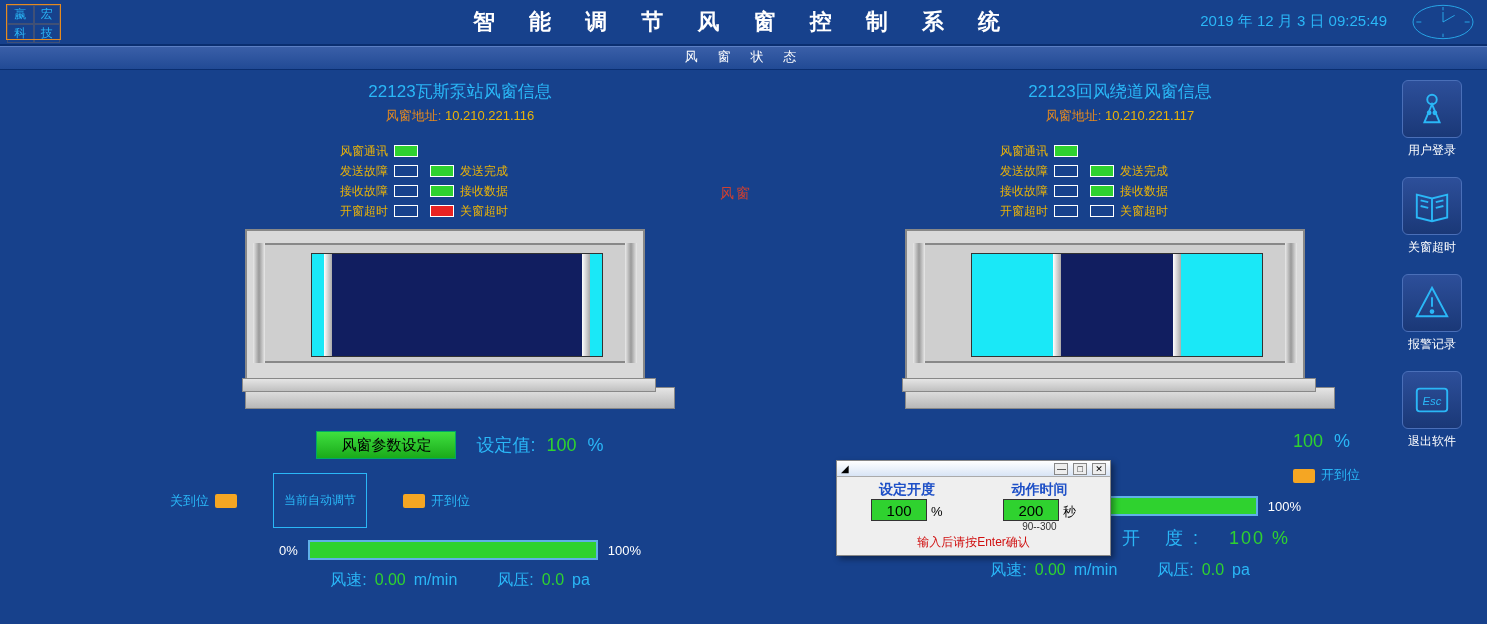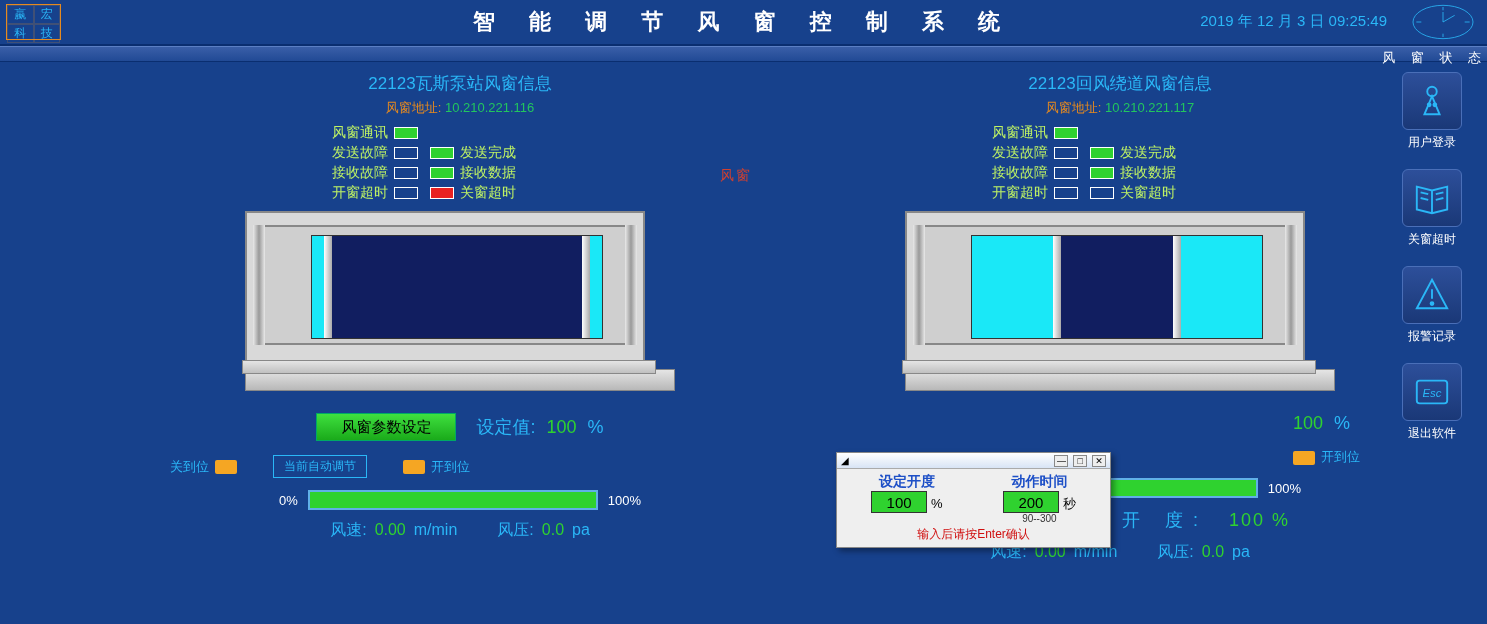--- a/index.html
+++ b/index.html
@@ -35,26 +35,27 @@
     color: #2ab7f7; font-size: 15px;
   }
   .clock {
     position:absolute; right: 10px; top:2px;
     width: 68px; height: 40px;
   }
   .clock svg { width:100%; height:100%; }
 
   
   .statusbar {
-    height: 16px; width: 100%;
+    height: 24px; width: 100%;
     background: linear-gradient(#3a5fa8, #214a95);
     border-top: 1px solid #5b7fc4;
     border-bottom: 1px solid #0a2e70;
-    text-align:right; font-size: 13px; line-height:22px;
+    text-align:center; font-size: 13px; line-height:22px;
     letter-spacing: 6px;
+    font-family: Liberation Mono, monospace;
   }
 
   
   .main {
     position: relative;
     width: 100%; height: 556px;
   }
 
   
   .map-index {
@@ -96,24 +97,24 @@
 
   
   .panel {
     position:absolute; top: 10px; width: 580px; height: 520px;
     text-align:center;
   }
   .panel.left { left: 170px; }
   .panel.right { left: 830px; }
   .p-title { font-size: 17px; color: #2ab7f7; margin-bottom:4px; }
   .p-addr { font-size: 13px; color:#e68a1f; }
-  .p-addr .ip { color:#22c55e; }
+  .p-addr .ip { color:#eab308; }
   .status-grid {
-    margin: 6px auto 8px; width: 260px;
-    font-size: 14px; color:#bef264;
+    margin: 16px auto 8px; width: 260px;
+    font-size: 12px; color:#eab308;
   }
   .status-row {
     display:flex; align-items:center; height:20px;
   }
   .status-row .lbl { width: 58px; text-align:right; }
   .ind {
     width: 24px; height: 12px; border:1px solid #fff; margin: 0 6px;
   }
   .ind.green { background:#2fd22f; }
   .ind.red { background:#e82222; }
@@ -143,21 +144,21 @@
   .param-btn {
     width: 140px; height: 28px; line-height:26px;
     background: linear-gradient(#3fe03f,#1aaa1a);
     border:1px solid #0a6; color:#000; font-size:15px;
     cursor:pointer;
   }
   .setval { color:#2ab7f7; font-size:18px; }
   .setval .num { color:#2fd22f; margin: 0 6px; }
   .row2 { display:flex; align-items:center; gap: 30px; font-size:13px; color:#2ab7f7; margin-bottom:12px; }
   .orange-ind { width:22px; height:14px; background:#f5a623; border-radius:2px; display:inline-block; vertical-align:middle; margin:0 6px; }
-  .mode-btn { border:1px solid #2ab7f7; padding:2px 10px; font-size:12px; color:#2ab7f7; cursor:pointer; background:none; }
+  .mode-btn { border:1px solid #2ab7f7; padding:18px 10px; font-size:12px; color:#2ab7f7; cursor:pointer; background:none; }
   .bar-row { display:flex; align-items:center; justify-content:center; gap:10px; font-size:13px; margin-bottom:10px; }
   .bar-outer { width:290px; height:20px; background:#111e60; border:2px solid #60b0e8; position:relative; }
   .bar-fill { position:absolute; left:0; top:0; bottom:0; background:#2fd22f; }
   .open-label { color:#2ab7f7; font-size:18px; letter-spacing:10px; }
   .open-label .num { color:#2fd22f; letter-spacing:2px; margin-left:6px; }
   .metrics { display:flex; justify-content:center; gap:40px; color:#2ab7f7; font-size:16px; margin-top:10px; }
   .metrics .v { color:#2fd22f; margin: 0 8px; }
 
   
   .dialog {
@@ -171,21 +172,21 @@
   .dlg-title .wbtn { width:14px; height:12px; border:1px solid #888; background:#eee; display:inline-flex; align-items:center; justify-content:center; font-size:9px; cursor:pointer; margin-left:2px;}
   .dlg-body { display:flex; justify-content:space-around; padding:4px 4px 0; }
   .dlg-col { text-align:center; }
   .dlg-col .h { color:#1e50c7; font-size:14px; font-weight:bold; }
   .dlg-col .inp { width:56px; height:22px; background:#2fd22f; border:1px solid #333; text-align:center; font-size:15px; display:inline-block; line-height:22px; }
   .dlg-col .unit { font-size:13px; margin-left:4px; }
   .dlg-col .range { font-size:10px; color:#333; }
   .dlg-foot { text-align:center; color:#d01010; font-size:12px; margin-top:2px; }
 
   .center-warn {
-    position:absolute; left: 720px; top: 105px;
+    position:absolute; left: 720px; top: 115px;
     color:#d04030; font-size:14px; letter-spacing:2px;
   }
 </style>
 </head>
 <body>
 
 <div class="header">
   <div class="logo">
     <span>嬴</span>
     <span>宏</span>

